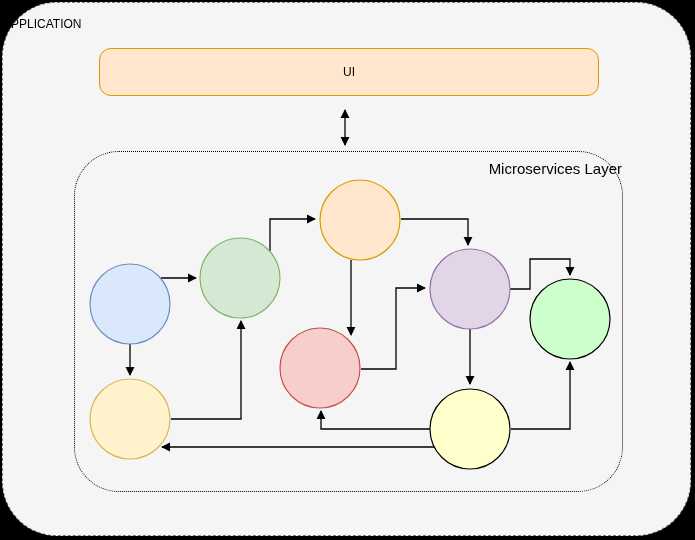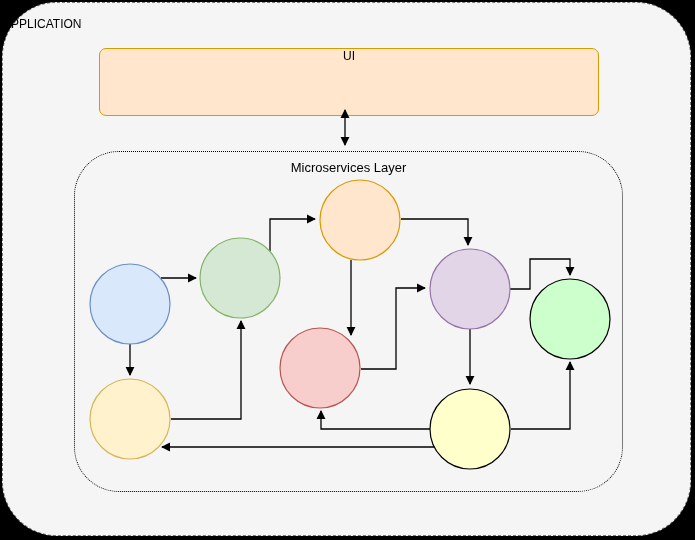--- a/index.html
+++ b/index.html
@@ -26,45 +26,45 @@
   .app-title {
     position: absolute;
     left: 0; top: 14px;
     width: 100%;
     font-size: 12px;
     color: #000;
   }
   .ui-box {
     position: absolute;
     left: 96px; top: 45px;
-    width: 500px; height: 68px;
+    width: 500px; height: 48px;
     box-sizing: border-box;
     background: #FFE6CC;
     border: 1px solid #D79B00;
-    border-radius: 7px;
+    border-radius: 12px;
     display: flex;
-    align-items: flex-start;
+    align-items: center;
     justify-content: center;
     font-size: 12px;
     color: #000;
   }
   .ms-box {
     position: absolute;
     left: 71px; top: 148px;
     width: 549px; height: 341px;
     box-sizing: border-box;
     border: 1.3px dotted #000;
     border-radius: 45px;
   }
   .ms-title {
     position: absolute;
     left: 0; top: 8px;
     width: 100%;
-    text-align: center;
-    font-size: 13px;
+    text-align: right;
+    font-size: 15px;
     color: #000;
   }
   svg.diagram {
     position: absolute;
     left: 0; top: 0;
     width: 695px; height: 540px;
     pointer-events: none;
   }
   .edge {
     fill: none;

